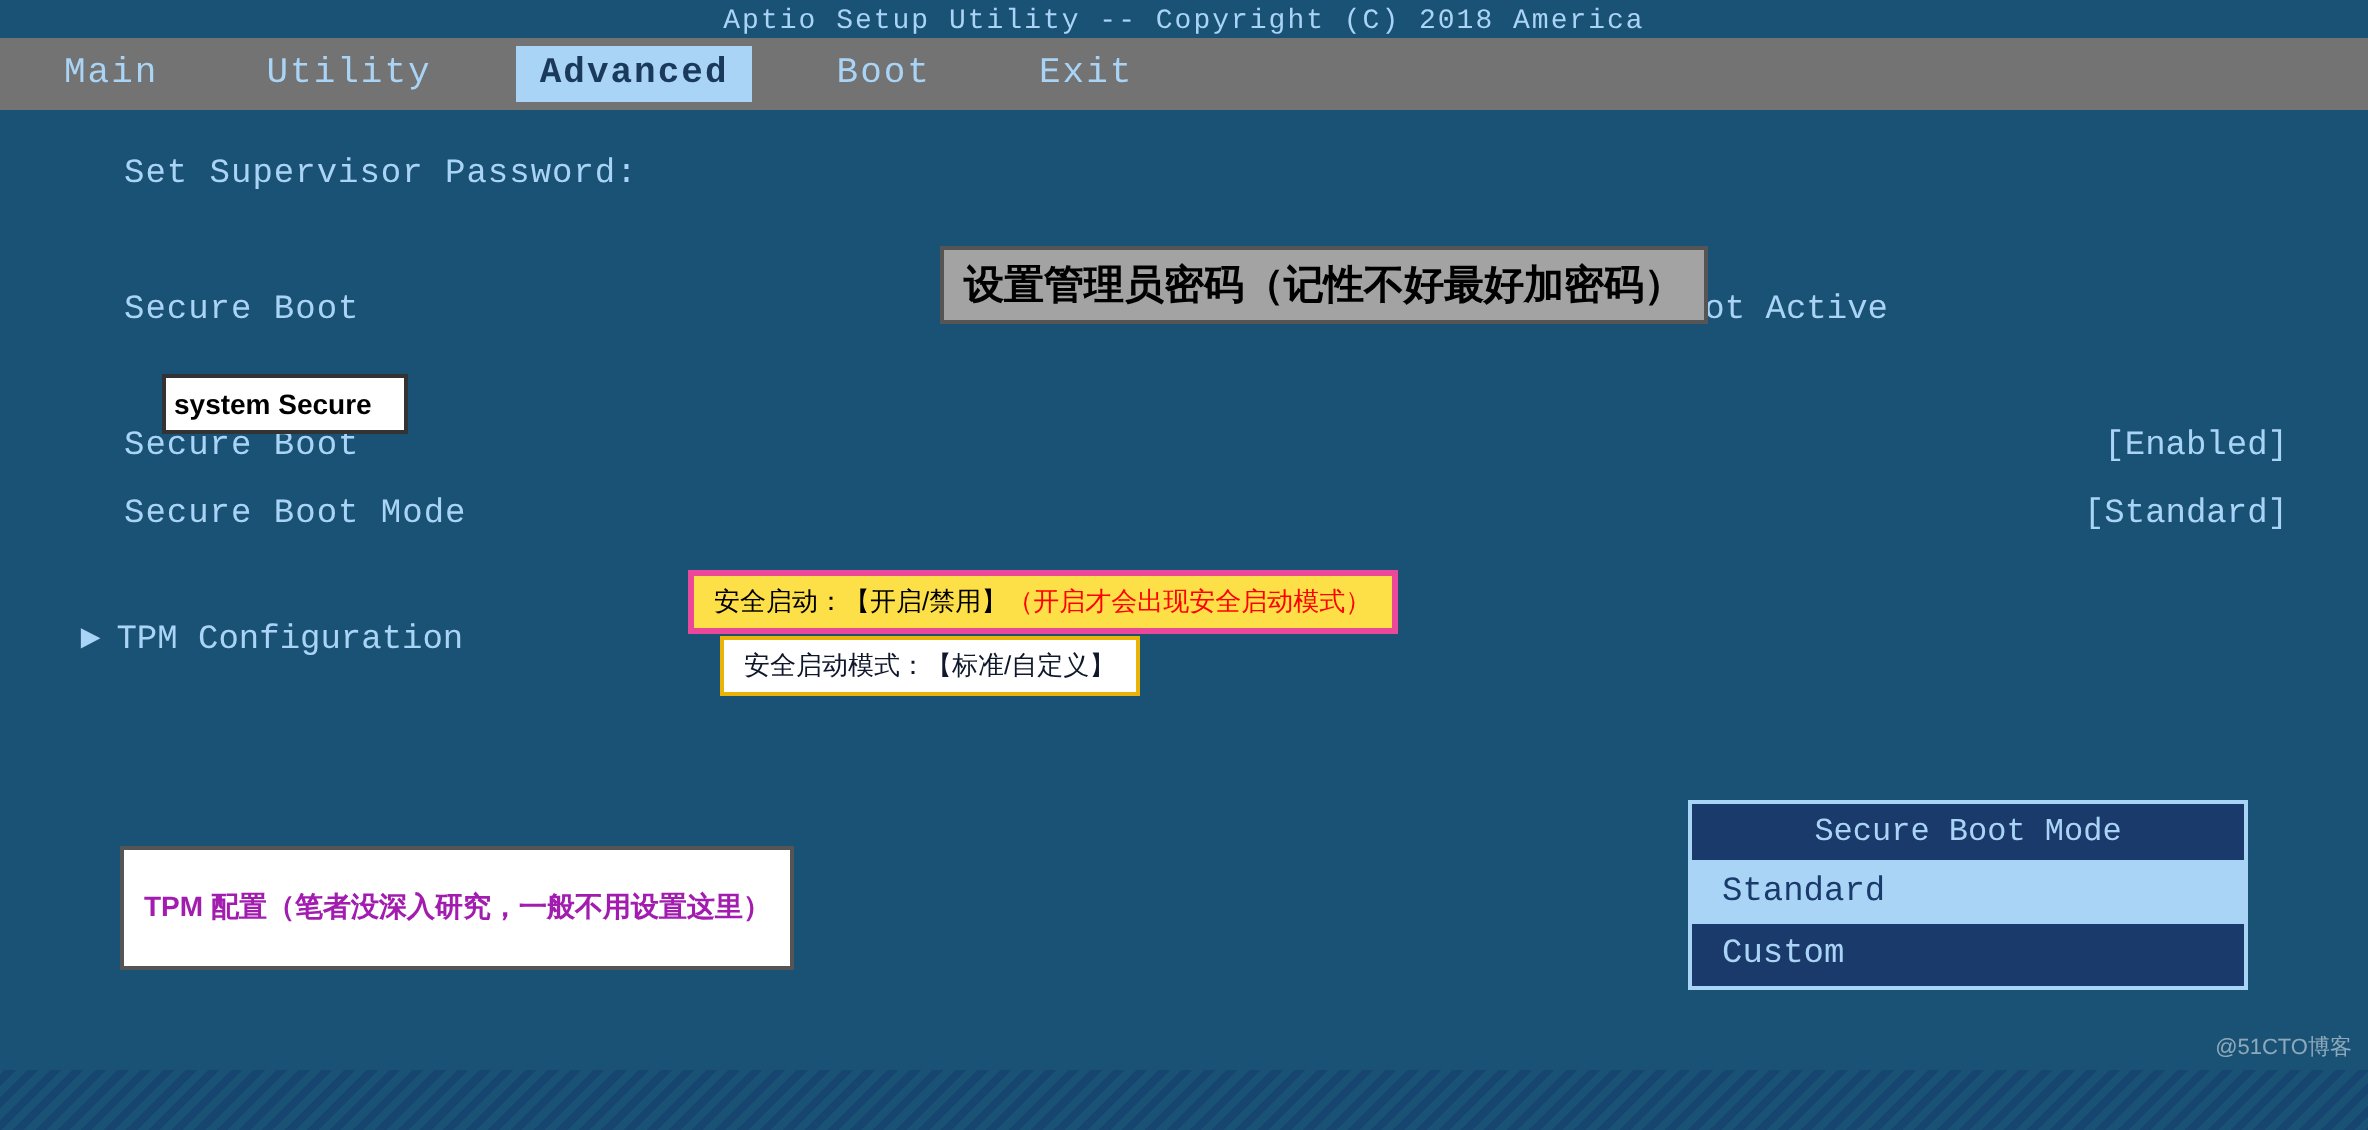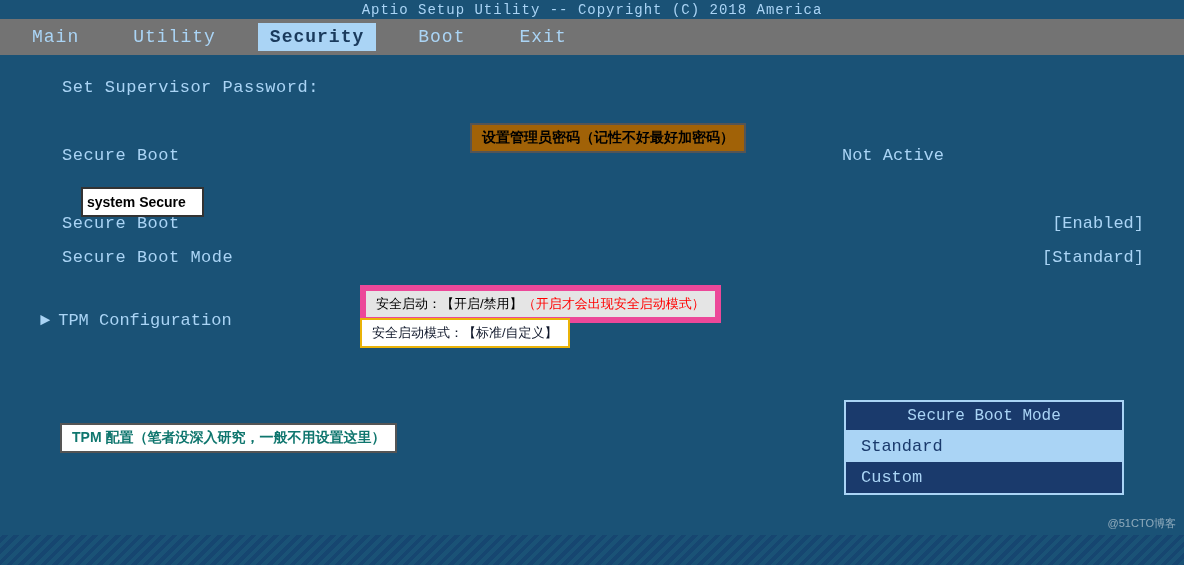--- a/index.html
+++ b/index.html
@@ -222,36 +222,36 @@
       font-size: 11px;
       font-family: Arial, sans-serif;
       z-index: 5;
     }
 
     
     .callout-supervisor {
       position: absolute;
       top: 68px;
       left: 470px;
-      background: #a16207;
+      background: #a3a3a3;
       border: 2px solid #555;
       padding: 4px 10px;
-      font-size: 14px;
+      font-size: 20px;
       font-family: Arial, sans-serif;
       color: #000;
       font-weight: bold;
       z-index: 10;
     }
 
     .callout-secure-boot {
       position: absolute;
       top: 230px;
-      left: 360px;
-      background: #e5e5e5;
-      border: 6px solid #ec4899;
+      left: 344px;
+      background: #fde047;
+      border: 3px solid #ec4899;
       padding: 4px 10px;
       font-size: 13px;
       font-family: Arial, sans-serif;
       color: #000;
       z-index: 10;
     }
 
     .callout-secure-boot-mode {
       position: absolute;
       top: 263px;
@@ -264,43 +264,43 @@
       color: #0f172a;
       z-index: 10;
     }
 
     .callout-tpm {
       position: absolute;
       top: 368px;
       left: 60px;
       background: white;
       border: 2px solid #555;
-      padding: 4px 10px;
+      padding: 20px 10px;
       font-size: 14px;
       font-family: Arial, sans-serif;
-      color: #0f766e;
+      color: #a21caf;
       font-weight: bold;
       z-index: 10;
     }
 
   </style>
 </head>
 <body>
 
 <div class="bios-screen">
   <div class="content">
 
     <div class="top-header">
       <span class="top-title">Aptio Setup Utility -- Copyright (C) 2018 America</span>
     </div>
 
     <div class="nav-bar">
       <div class="nav-item">Main</div>
       <div class="nav-item">Utility</div>
-      <div class="nav-item active">Security</div>
+      <div class="nav-item active">Advanced</div>
       <div class="nav-item">Boot</div>
       <div class="nav-item">Exit</div>
     </div>
 
     <div class="main-content">
 
       <div class="section">
         <div class="field-row">
           <span class="field-label">Set Supervisor Password:</span>
         </div>

